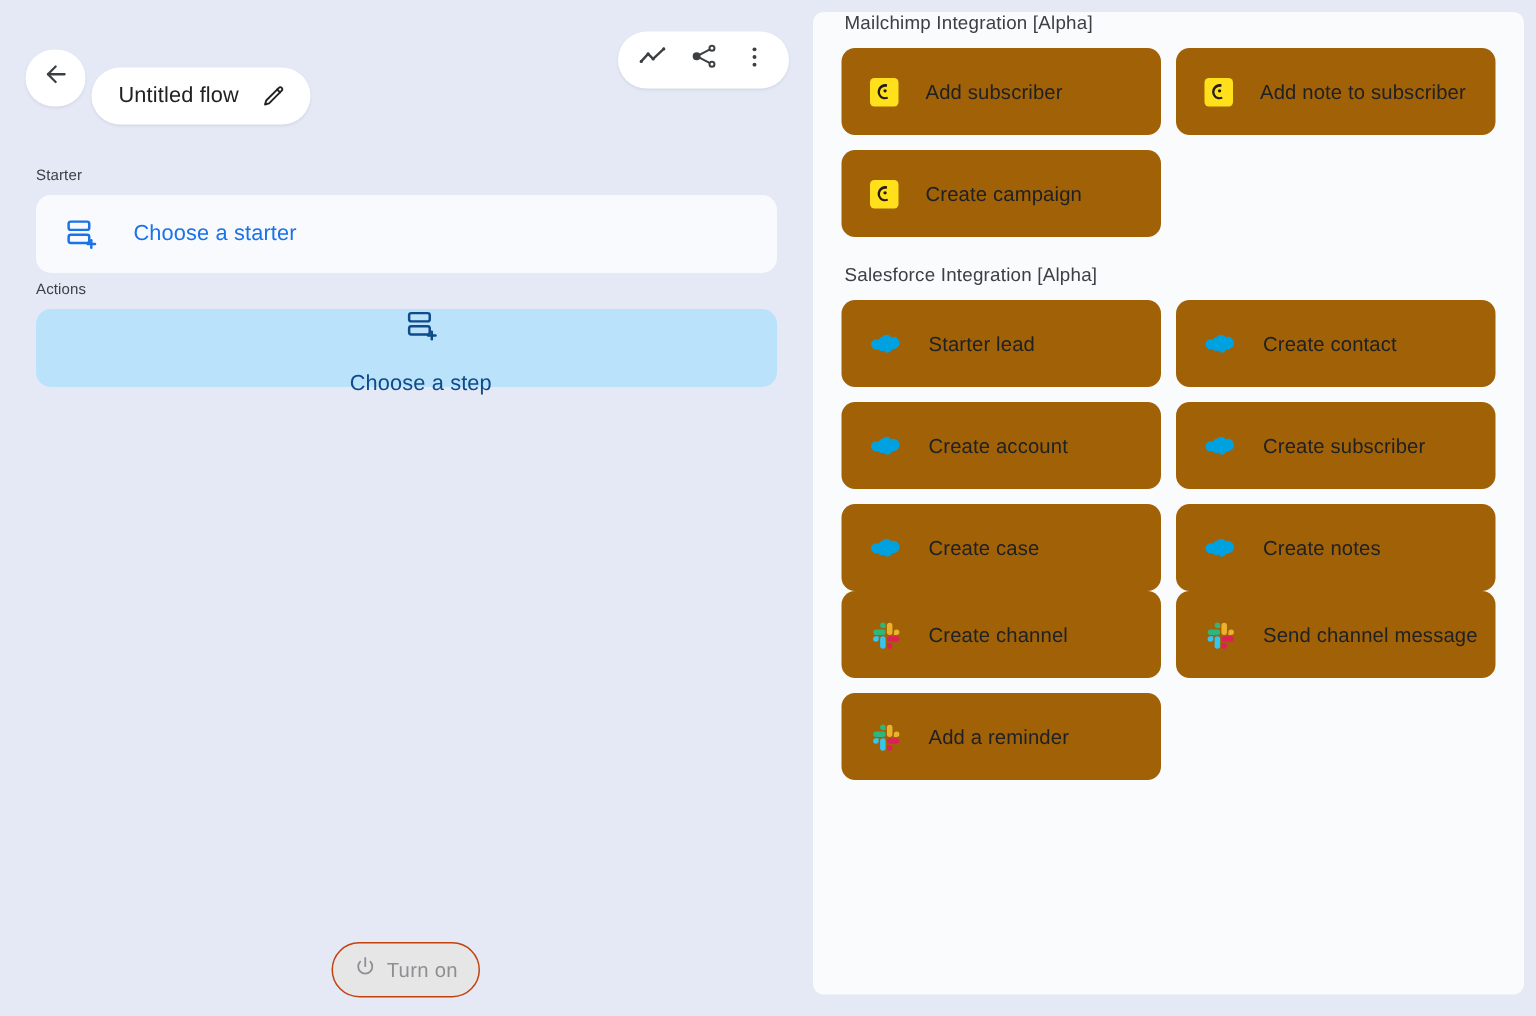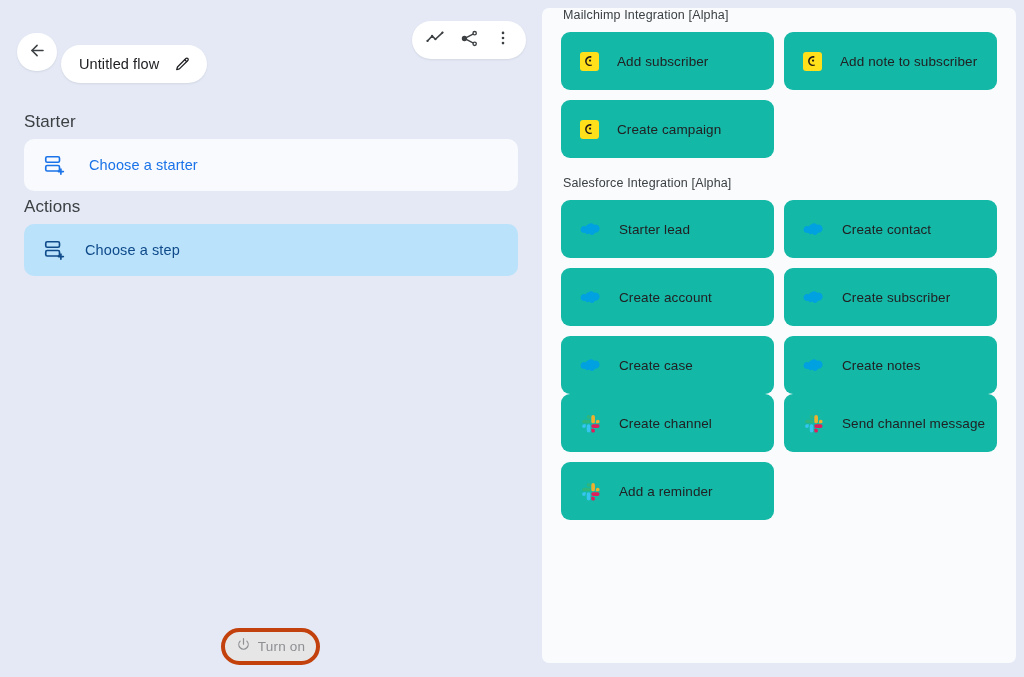--- a/index.html
+++ b/index.html
@@ -112,21 +112,21 @@
 
   
   .flow-body {
     position: absolute;
     left: 24px;
     top: 112px;
     width: 494px;
   }
 
   .section-label {
-    font-size: 17px;
+    font-size: 10px;
     color: #3c4043;
     margin-bottom: 7px;
     letter-spacing: .1px;
   }
   .section-label.second { margin-top: 6px; }
 
   .flow-card {
     height: 52px;
     border-radius: 10px;
     display: flex;
@@ -136,41 +136,42 @@
     cursor: pointer;
   }
 
   .flow-card.starter {
     background: #f8fafd;
     gap: 24px;
   }
 
   .flow-card.step {
     background: #bae2fb;
+    flex-direction: column;
   }
 
   .flow-card-label {
     font-size: 14.5px;
     letter-spacing: .1px;
   }
   .starter .flow-card-label { color: #1a73e8; }
   .step .flow-card-label { color: #0f4a8a; }
 
   .step-icon { width: 22px; height: 22px; display: block; flex: 0 0 auto; }
 
   
   .turnon {
     position: absolute;
     left: 221px;
     top: 628px;
     width: 99px;
     height: 37px;
     border-radius: 19px;
     background: #e6e6e6;
-    border: 4px solid #c2410c;
+    border: 1px solid #c2410c;
     display: flex;
     align-items: center;
     justify-content: center;
     gap: 7px;
     cursor: default;
   }
   .turnon-label {
     font-size: 13.5px;
     color: #8d8f93;
     letter-spacing: .2px;
@@ -205,21 +206,21 @@
   .group-title.first { margin-top: 12px; }
 
   .tile-grid {
     display: grid;
     grid-template-columns: 213px 213px;
     gap: 10px;
   }
 
   .tile {
     height: 58px;
-    background: #14b8a6;
+    background: #a16207;
     border-radius: 9px;
     display: flex;
     align-items: center;
     padding-left: 19px;
     gap: 18px;
     cursor: pointer;
   }
 
   .tile-label {
     font-size: 13.5px;

